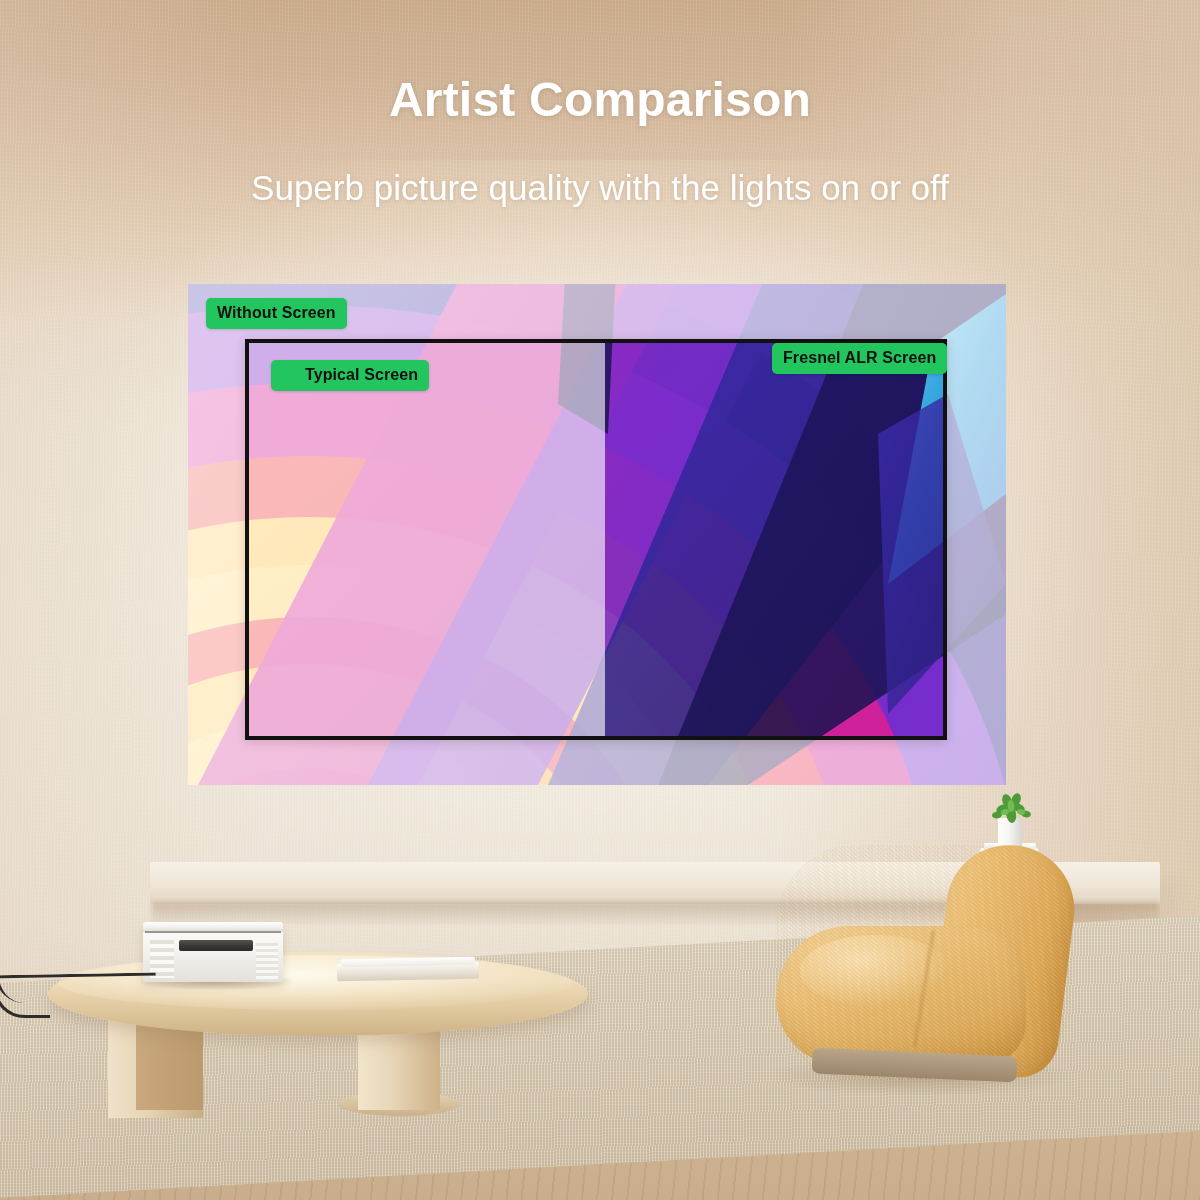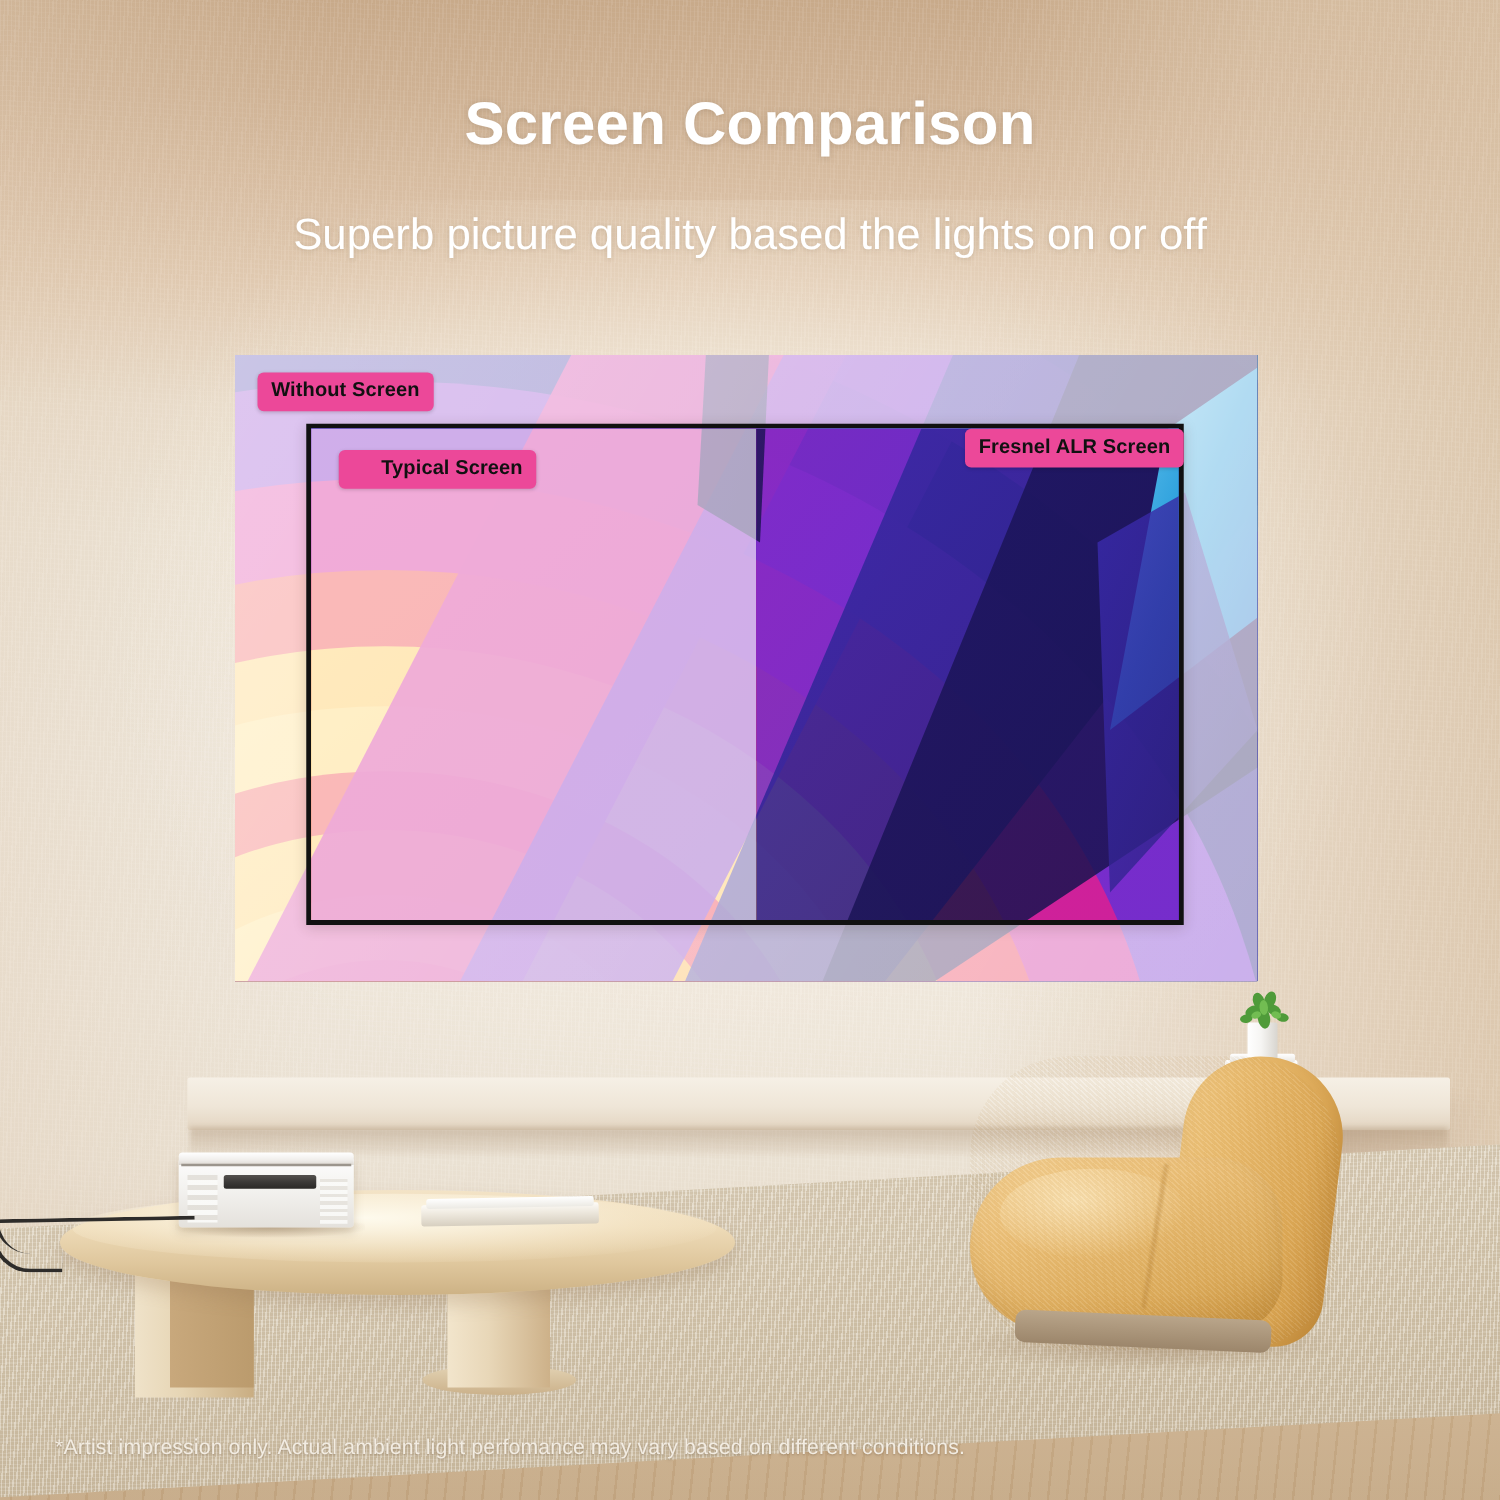--- a/index.html
+++ b/index.html
@@ -107,21 +107,21 @@
   .vivid-clip {
     position: absolute;
     left: 356px; top: 0; width: 342px; height: 393px;
     overflow: hidden;
   }
   .vivid-clip .inner-art-holder { left: -417px; top: -59px; }
 
   
   .tag {
     position: absolute;
-    background: #ec4899;
+    background: #22c55e;
     color: #111111;
     font-size: 16px;
     font-weight: bold;
     padding: 6px 11px 7px 11px;
     border-radius: 5px;
     white-space: nowrap;
     box-shadow: 0 1px 3px rgba(0,0,0,0.16);
     letter-spacing: 0.1px;
   }
   #tag-without { left: 206px; top: 298px; }
@@ -340,22 +340,22 @@
 <body>
 
 <div id="scene">
 
   <div class="wall"></div>
   <div class="wall-warm-right"></div>
   <div class="wall-warm-left"></div>
   <div class="wall-glow"></div>
   <div class="wall-texture"></div>
 
-  <div class="page-title">Screen Comparison</div>
-  <div class="page-subtitle">Superb picture quality based the lights on or off</div>
+  <div class="page-title">Artist Comparison</div>
+  <div class="page-subtitle">Superb picture quality with the lights on or off</div>
 
   <div id="projection">
     <div class="art-layer">
       <svg width="818" height="501" viewBox="0 0 818 501" preserveAspectRatio="none">
         <defs>
           <linearGradient id="gA" x1="0" y1="0" x2="1" y2="1">
             <stop offset="0" stop-color="#ffd95e"></stop>
               <stop offset="1" stop-color="#fb8b22"></stop>
           </linearGradient>
           <linearGradient id="gB" x1="0" y1="0" x2="1" y2="1">
@@ -553,15 +553,14 @@
   <div class="proj-shadow"></div>
   <div class="proj-body"></div>
   <div class="proj-grille-l"></div>
   <div class="proj-grille-r"></div>
   <div class="proj-lens"></div>
   <div class="proj-top"></div>
   <div class="proj-topline"></div>
   <div class="cable"></div>
   <div class="cable2"></div>
 
-  <div class="footnote">*Artist impression only. Actual ambient light perfomance may vary based on different conditions.</div>
 
 </div>
 
 </body></html>

